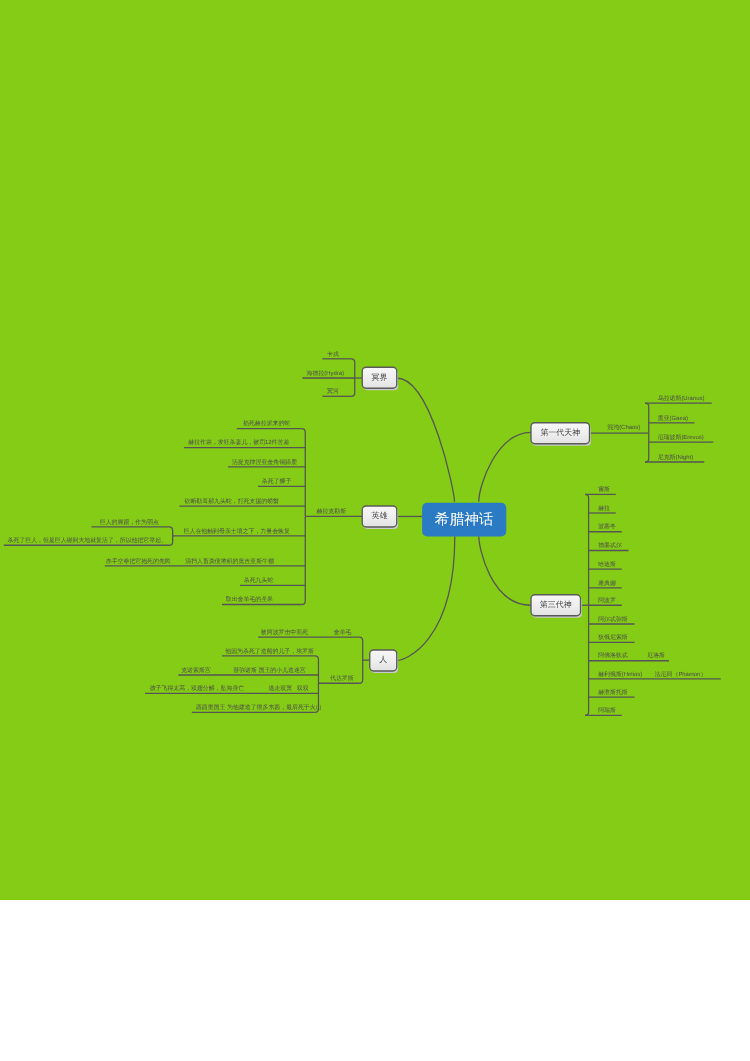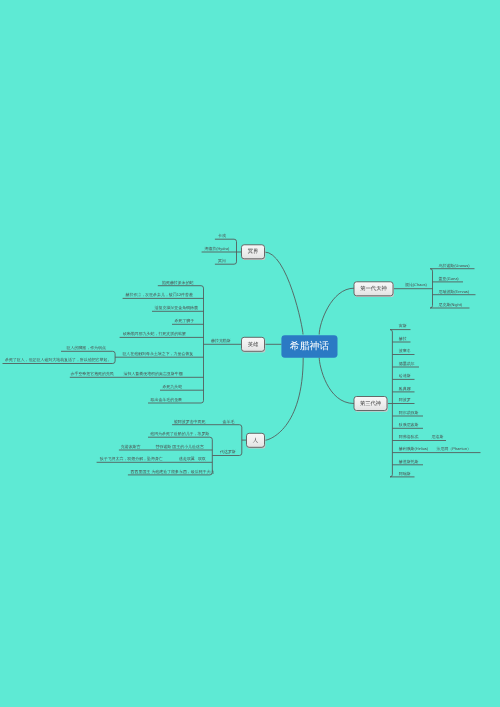--- a/index.html
+++ b/index.html
@@ -1,20 +1,20 @@
 <!DOCTYPE html>
 <html><head>
 <meta charset="utf-8">
 <title>希腊神话</title>
 <style>
   html,body{margin:0;padding:0;}
   body{width:500px;height:707px;overflow:hidden;background:#ffffff;
        font-family:"Liberation Sans",sans-serif;
        -webkit-font-smoothing:antialiased;text-rendering:geometricPrecision;}
-  #canvas{position:relative;width:500px;height:707px;background:#5eead4;}
+  #canvas{position:relative;width:500px;height:600px;background:#84cc16;}
   svg{display:block;shape-rendering:geometricPrecision;}
   .edge{fill:none;stroke:#555555;stroke-width:0.85;stroke-linecap:butt;}
   .spine{fill:none;stroke:#555555;stroke-width:0.85;}
   .node-box{fill:url(#nodeGrad);stroke:#5a5a5a;stroke-width:0.9;}
   .node-shadow{fill:#c9c9c9;stroke:none;}
   .root-box{fill:#2b7ac4;stroke:none;}
   .root-label{fill:#ffffff;font-size:9.8px;text-anchor:middle;dominant-baseline:central;}
   .node-label{fill:#3c3c3c;font-size:5.3px;text-anchor:middle;dominant-baseline:central;}
   .leaf-label{fill:#4a4a4a;font-size:3.95px;}
 </style>

